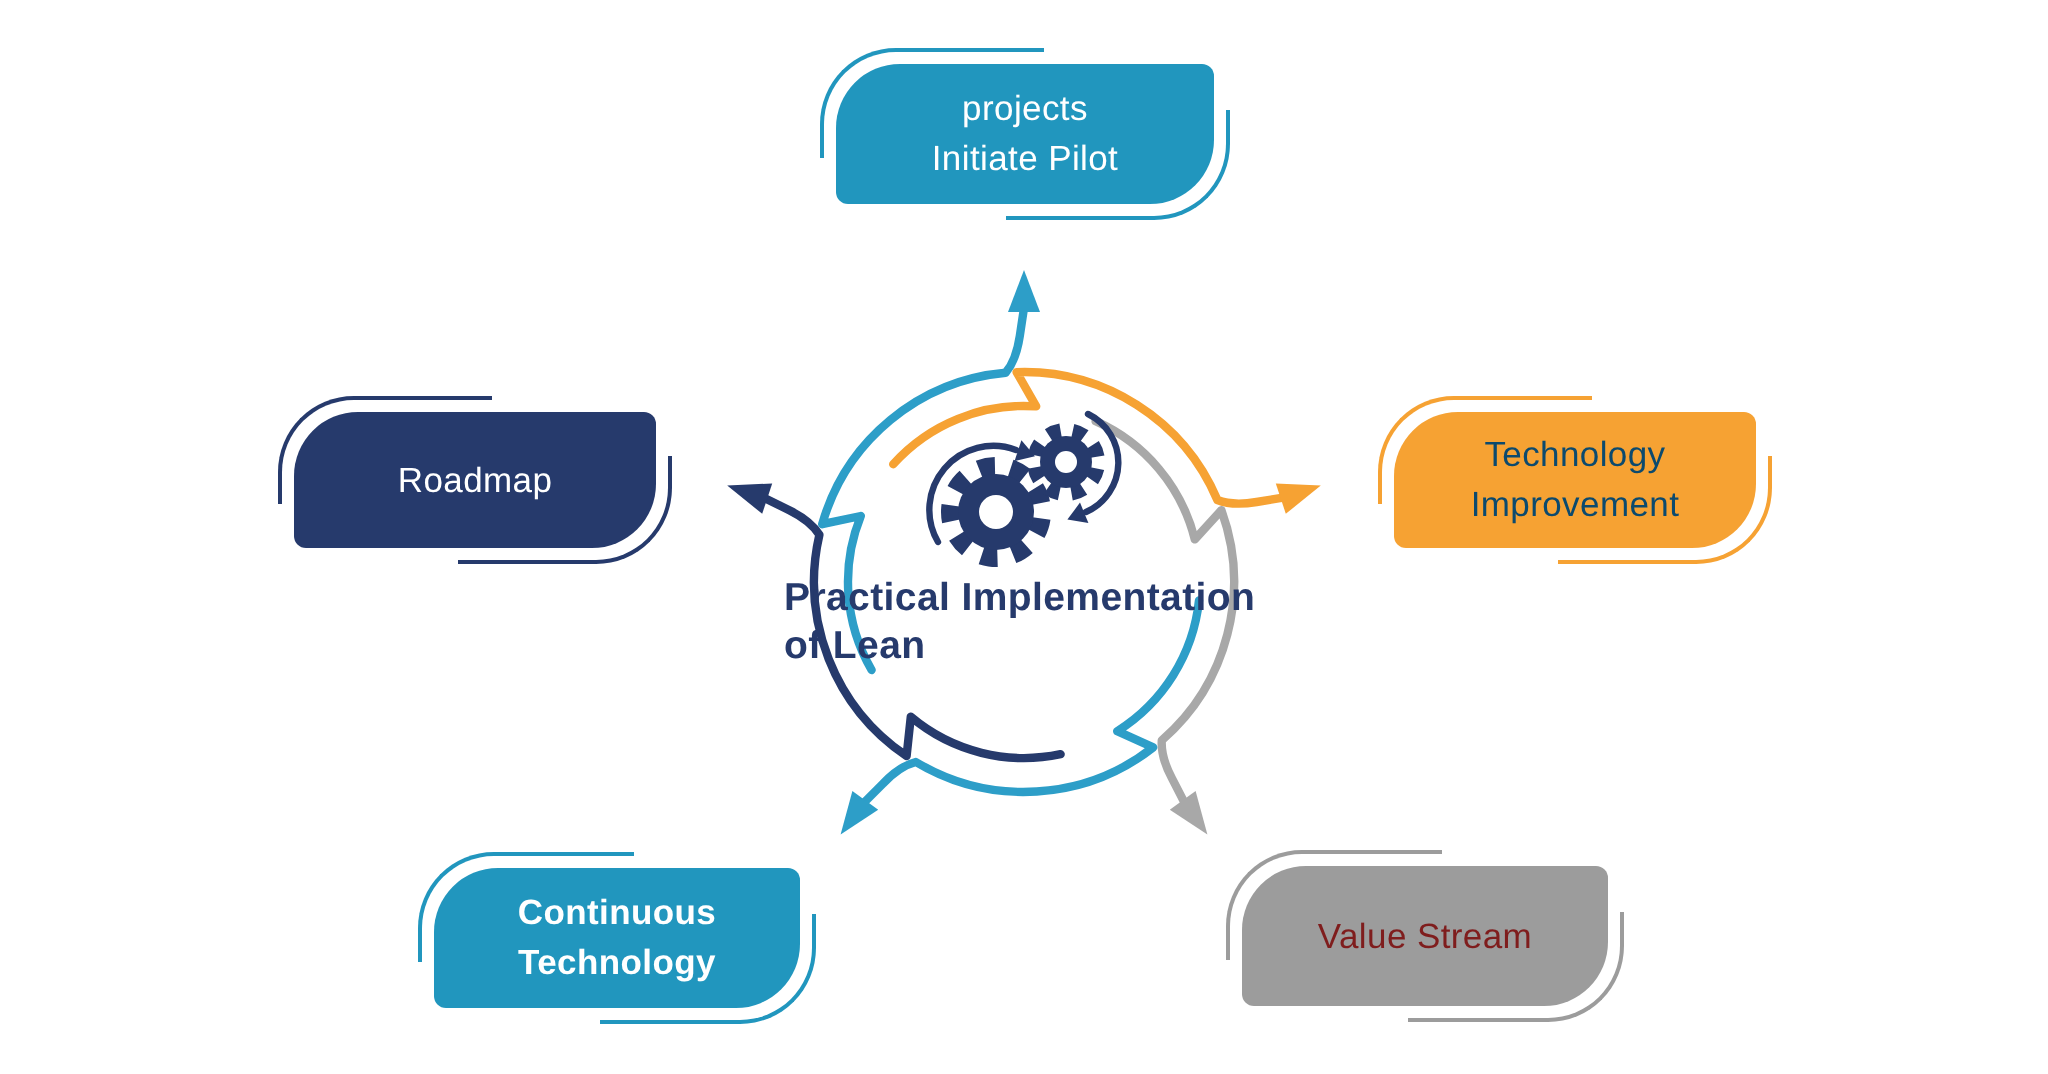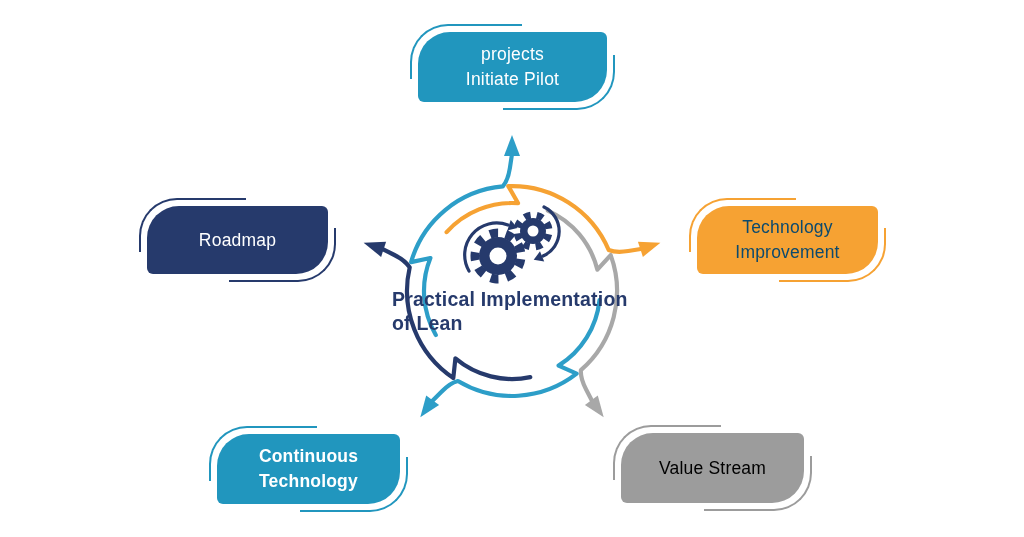--- a/index.html
+++ b/index.html
@@ -93,21 +93,21 @@
     </div>
   </div>
 
   <div class="callout pos-right" style="background: rgb(246, 162, 51); --c: #F6A233; color: #0c4a6e;">
     <div class="callout-text">
       <span>Technology</span>
       <span>Improvement</span>
     </div>
   </div>
 
-  <div class="callout pos-bottom-right" style="background: rgb(156, 156, 156); --c: #9C9C9C; color: #000000;">
+  <div class="callout pos-bottom-right" style="background: rgb(156, 156, 156); --c: #9C9C9C; color: #7f1d1d;">
     <div class="callout-text">
       <span>Value Stream</span>
     </div>
   </div>
 
   <div class="callout pos-bottom-left" style="background: rgb(33, 150, 190); --c: #2196BE; color: rgb(255, 255, 255); font-weight: bold;">
     <div class="callout-text">
       <span>Continuous</span>
       <span>Technology</span>
     </div>

